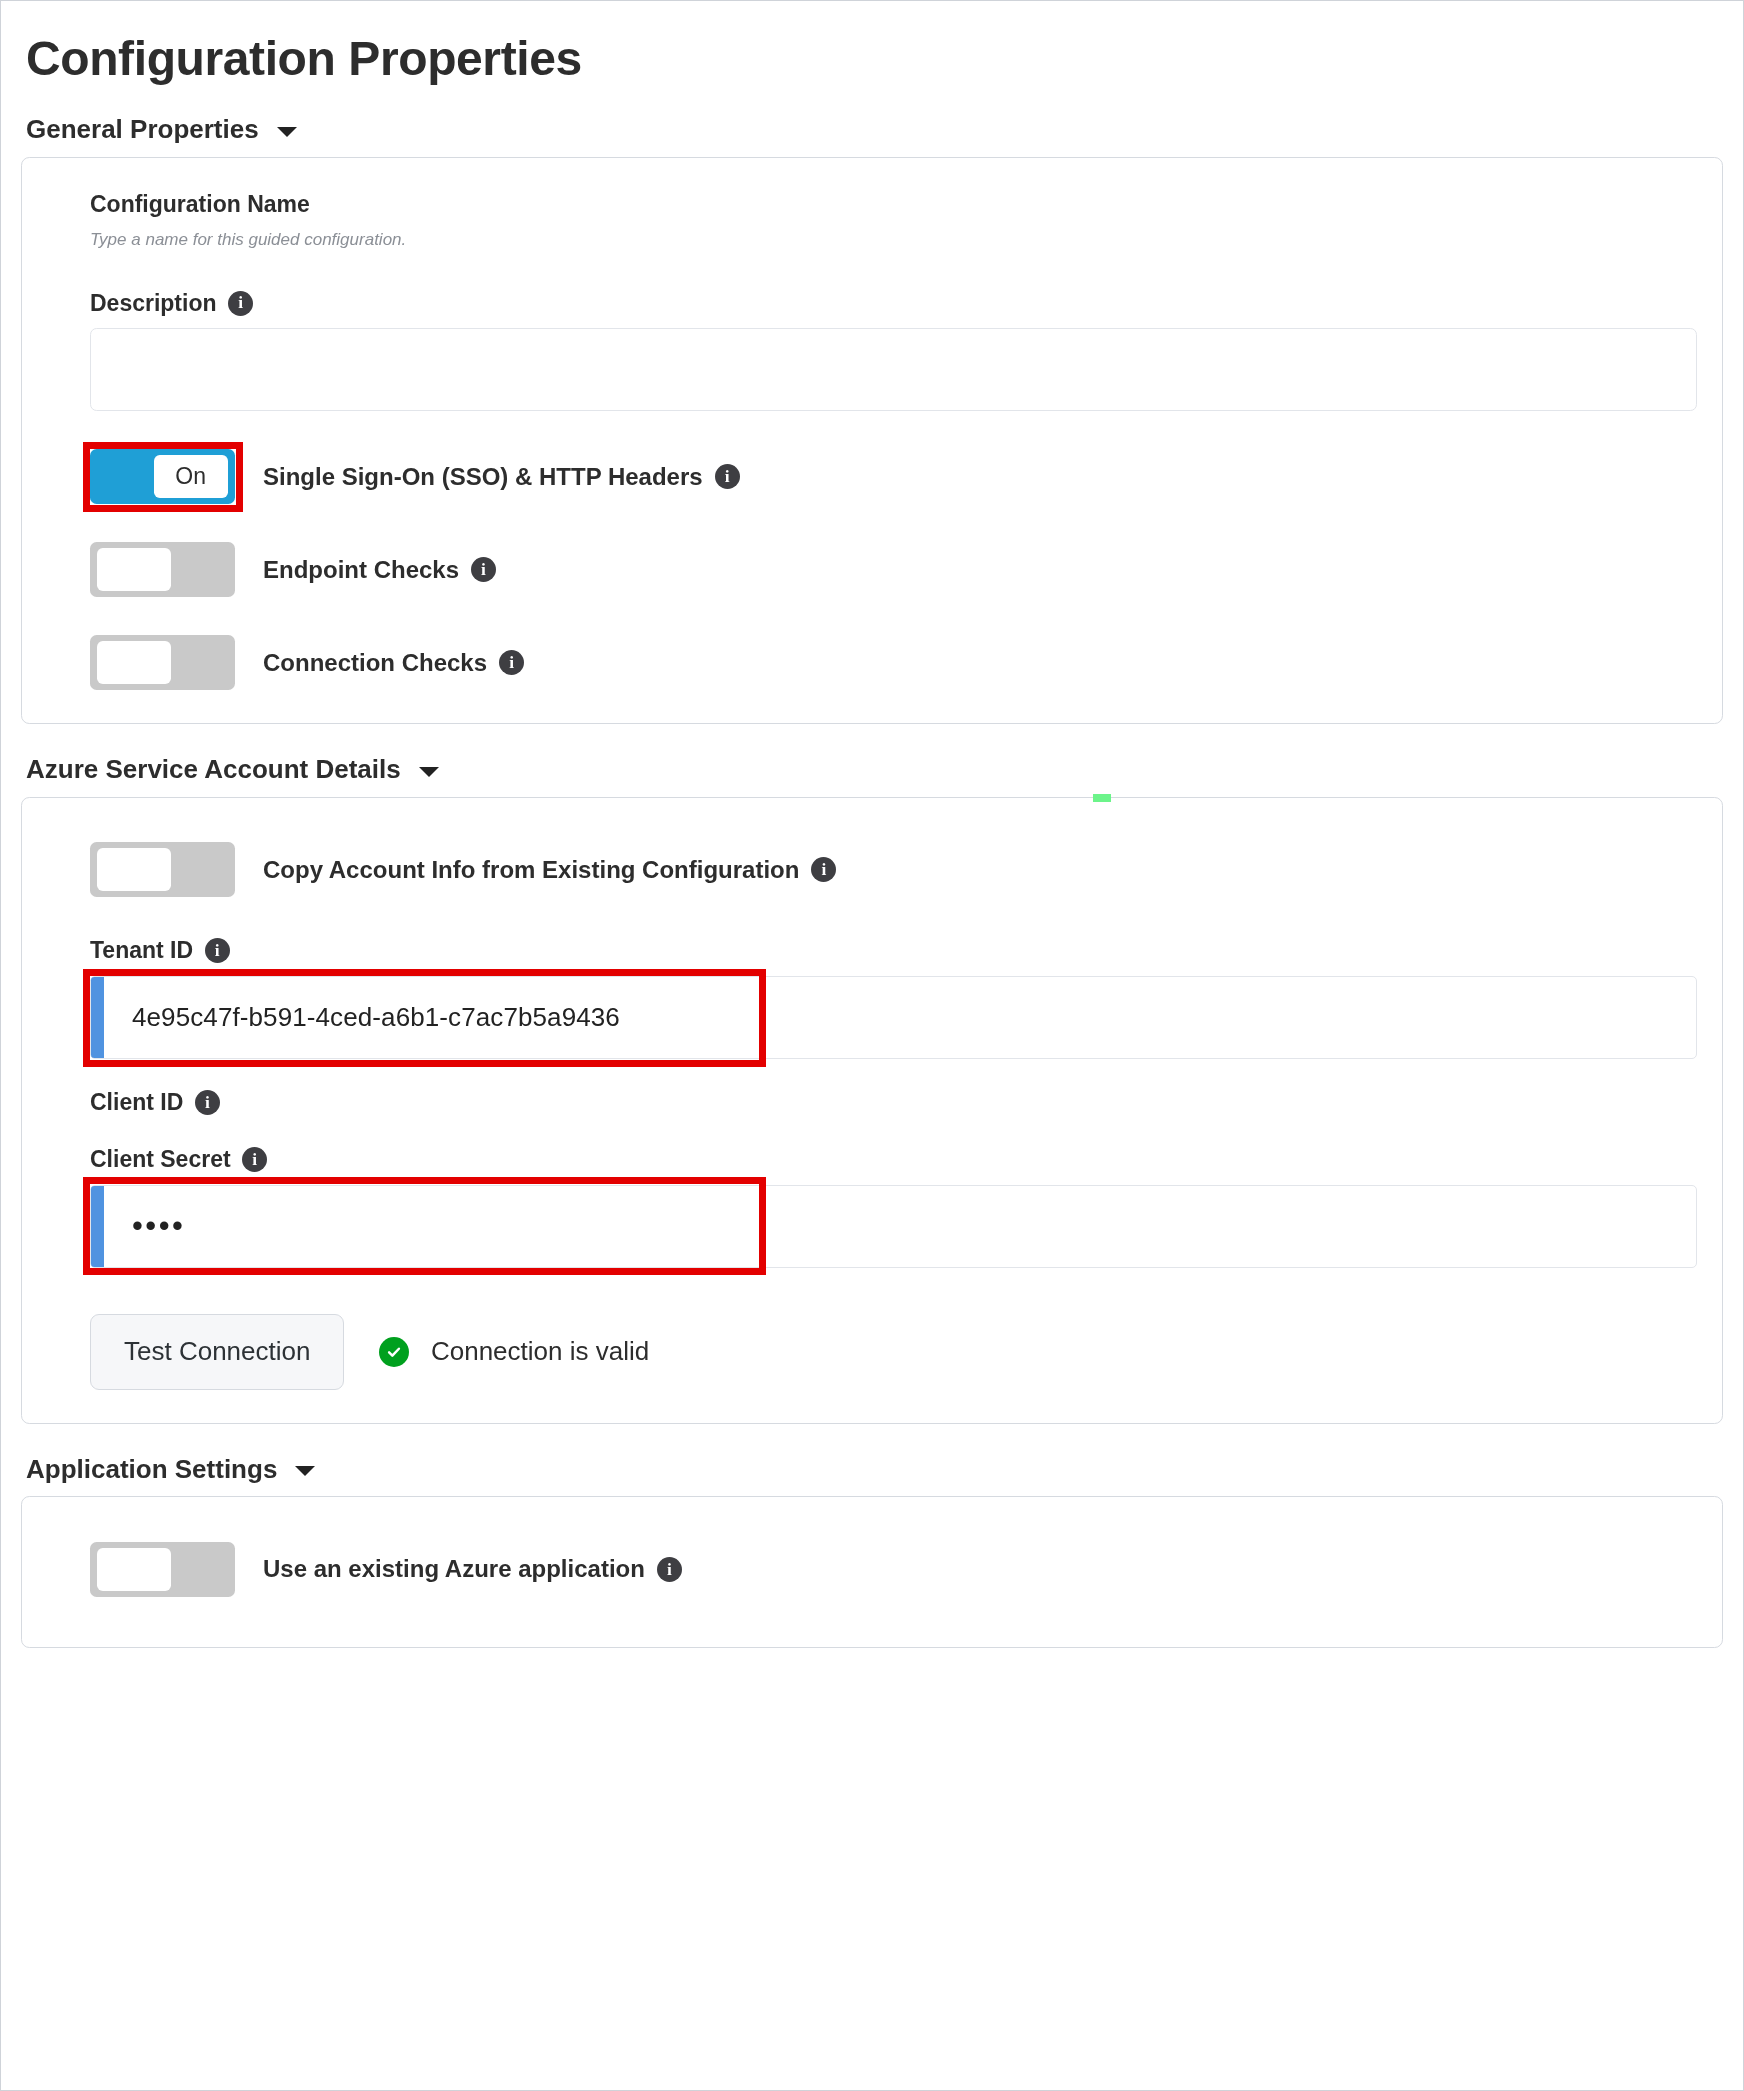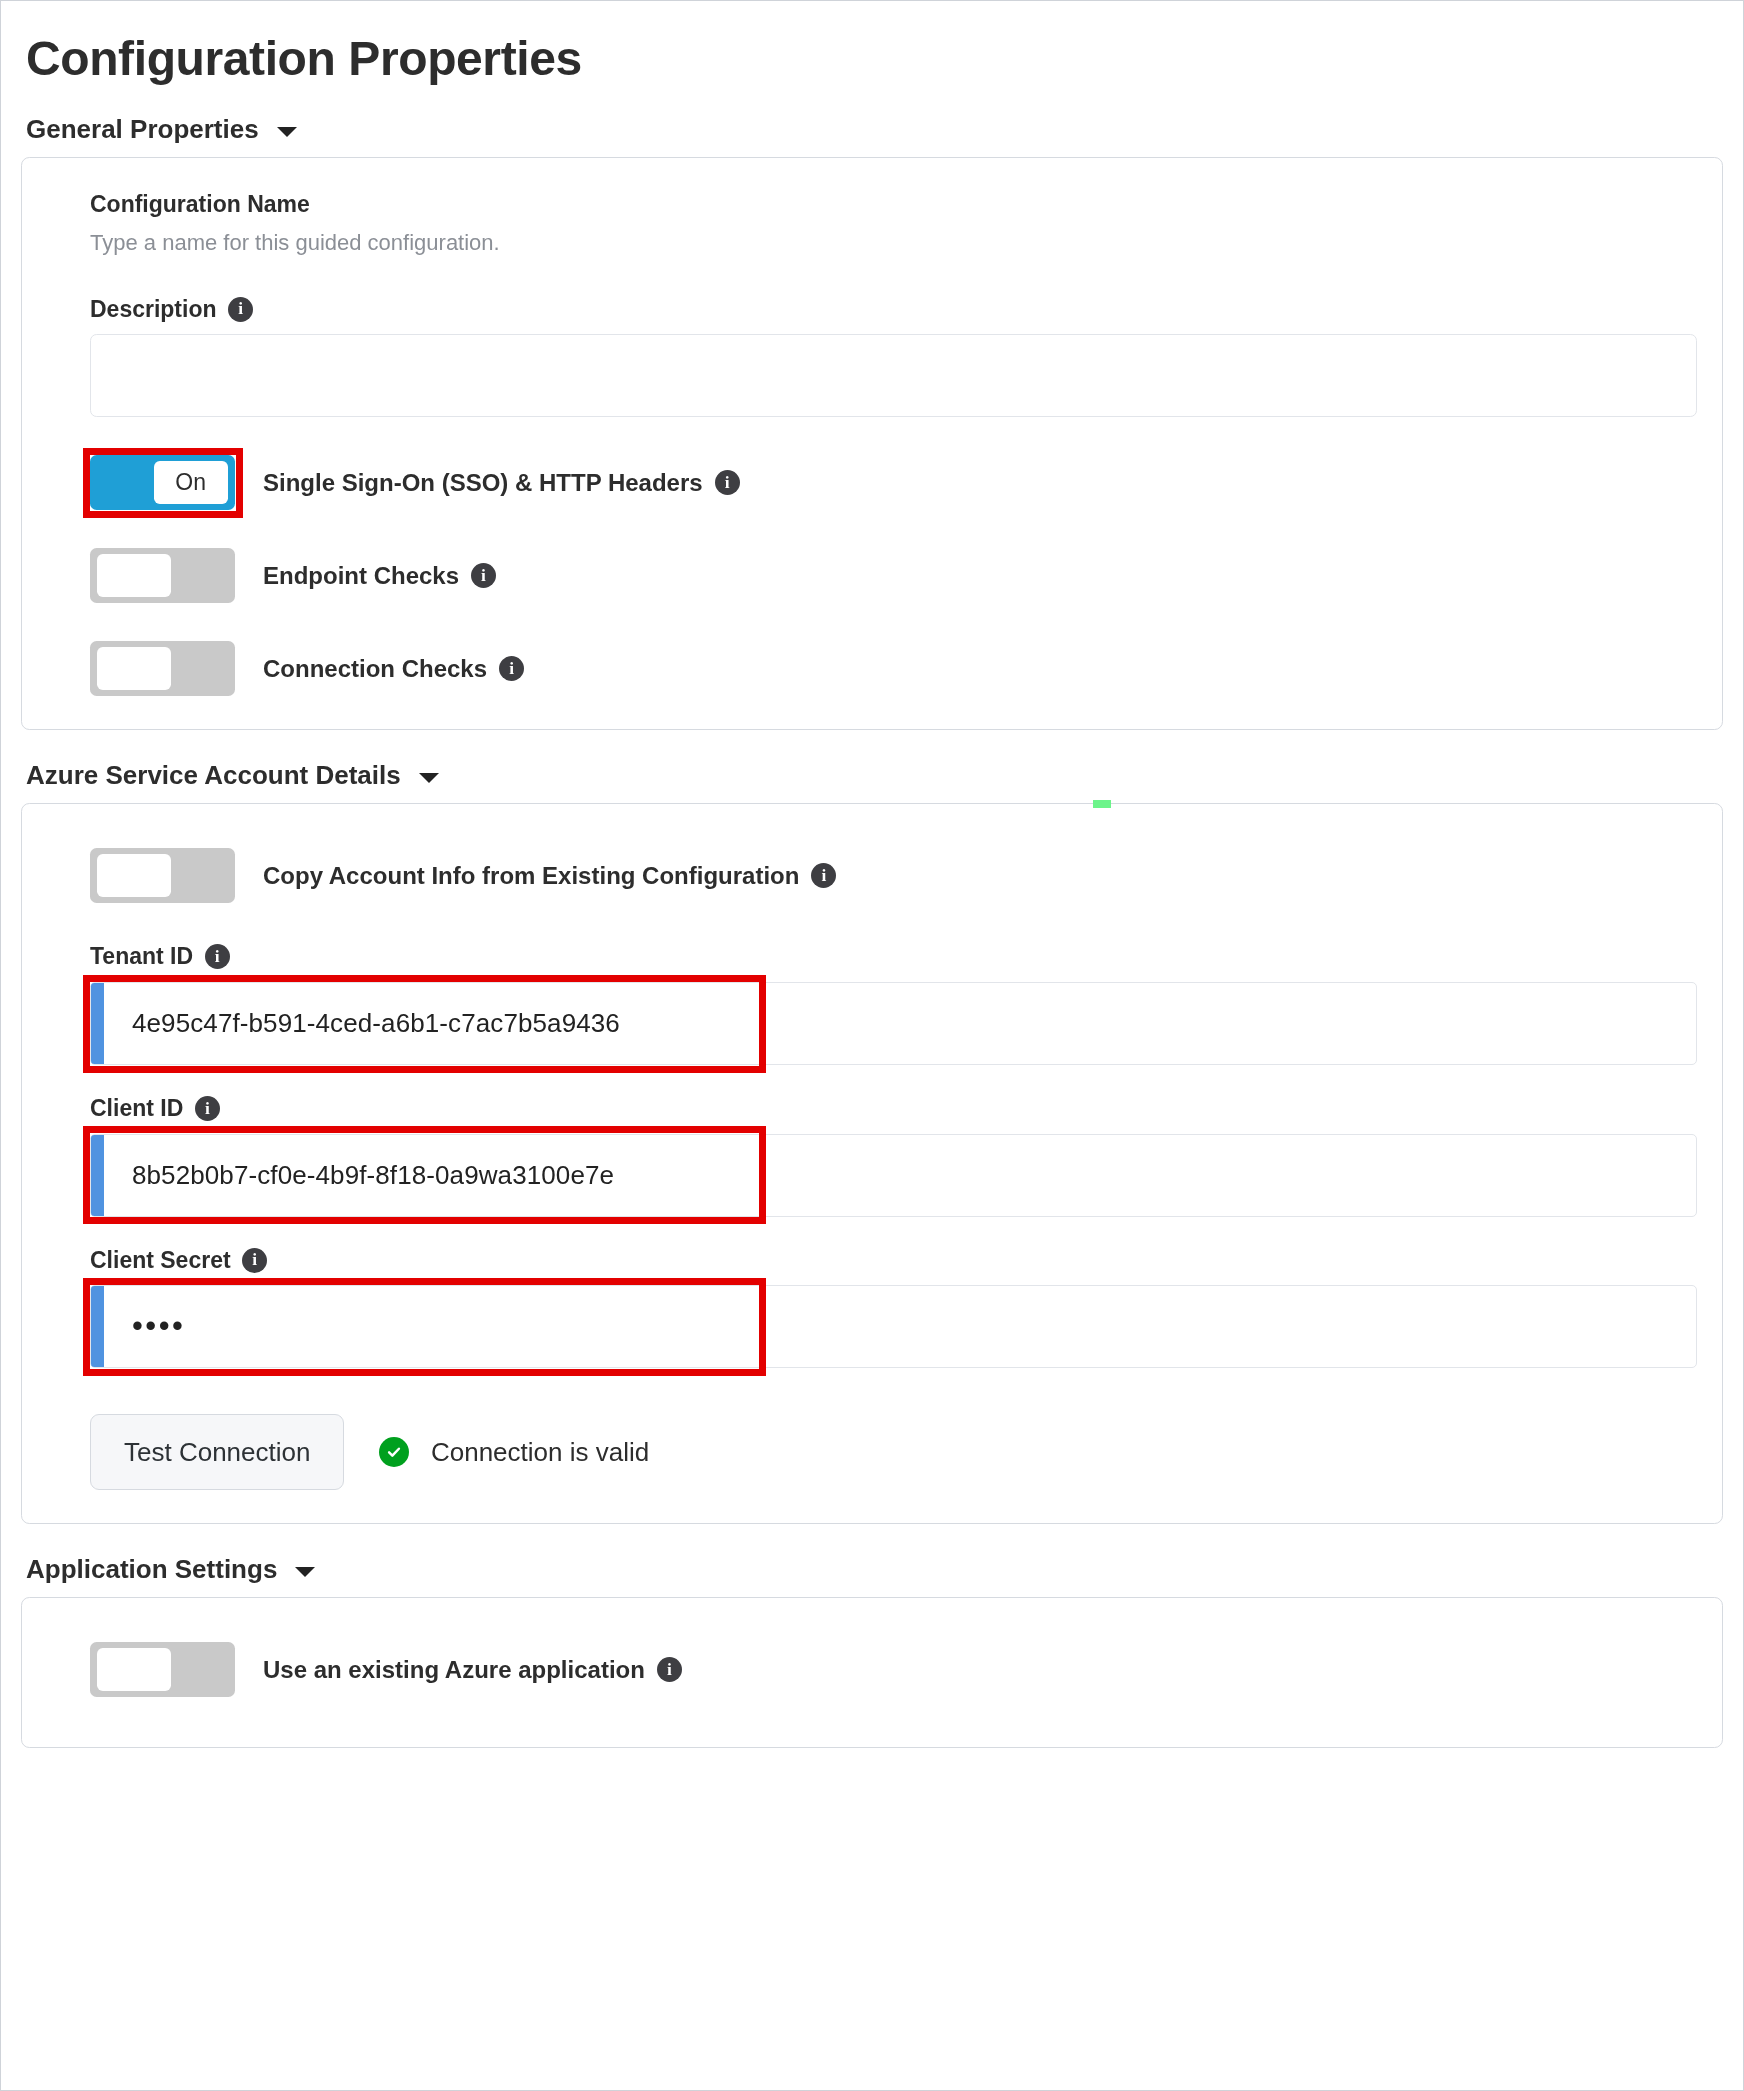--- a/index.html
+++ b/index.html
@@ -69,23 +69,24 @@
   .field-label {
     font-size: 23px;
     font-weight: bold;
     color: #2d2d2d;
     display: flex;
     align-items: center;
     gap: 11.6px;
     margin-bottom: 11.6px;
   }
   .field-hint {
-    font-size: 22px;
+    font-size: 17px;
     color: #8b8f96;
     margin-top: 10px;
+    font-style: italic;
   }
 
   .input-wrap {
     position: relative;
     height: 83px;
     background: #fff;
     border: 1.7px solid #e2e5ea;
     border-radius: 5px;
     display: flex;
     align-items: center;
@@ -332,26 +333,20 @@
             </div>
             <div class="redbox" style="position:absolute;left:0;top:0;width:668px;height:83px;"></div>
           </div>
         </div>
 
         <div class="mt-36">
           <div class="field-label">
             <span>Client ID</span>
             <span class="info-icon">i</span>
           </div>
-          <div style="position:relative">
-            <div class="input-wrap w-full">
-              <span class="val">8b52b0b7-cf0e-4b9f-8f18-0a9wa3100e7e</span>
-            </div>
-            <div class="redbox" style="position:absolute;left:0;top:0;width:668px;height:83px;"></div>
-          </div>
         </div>
 
         <div class="mt-36">
           <div class="field-label">
             <span>Client Secret</span>
             <span class="info-icon">i</span>
           </div>
           <div style="position:relative">
             <div class="input-wrap w-full">
               <span class="dots">••••</span>

